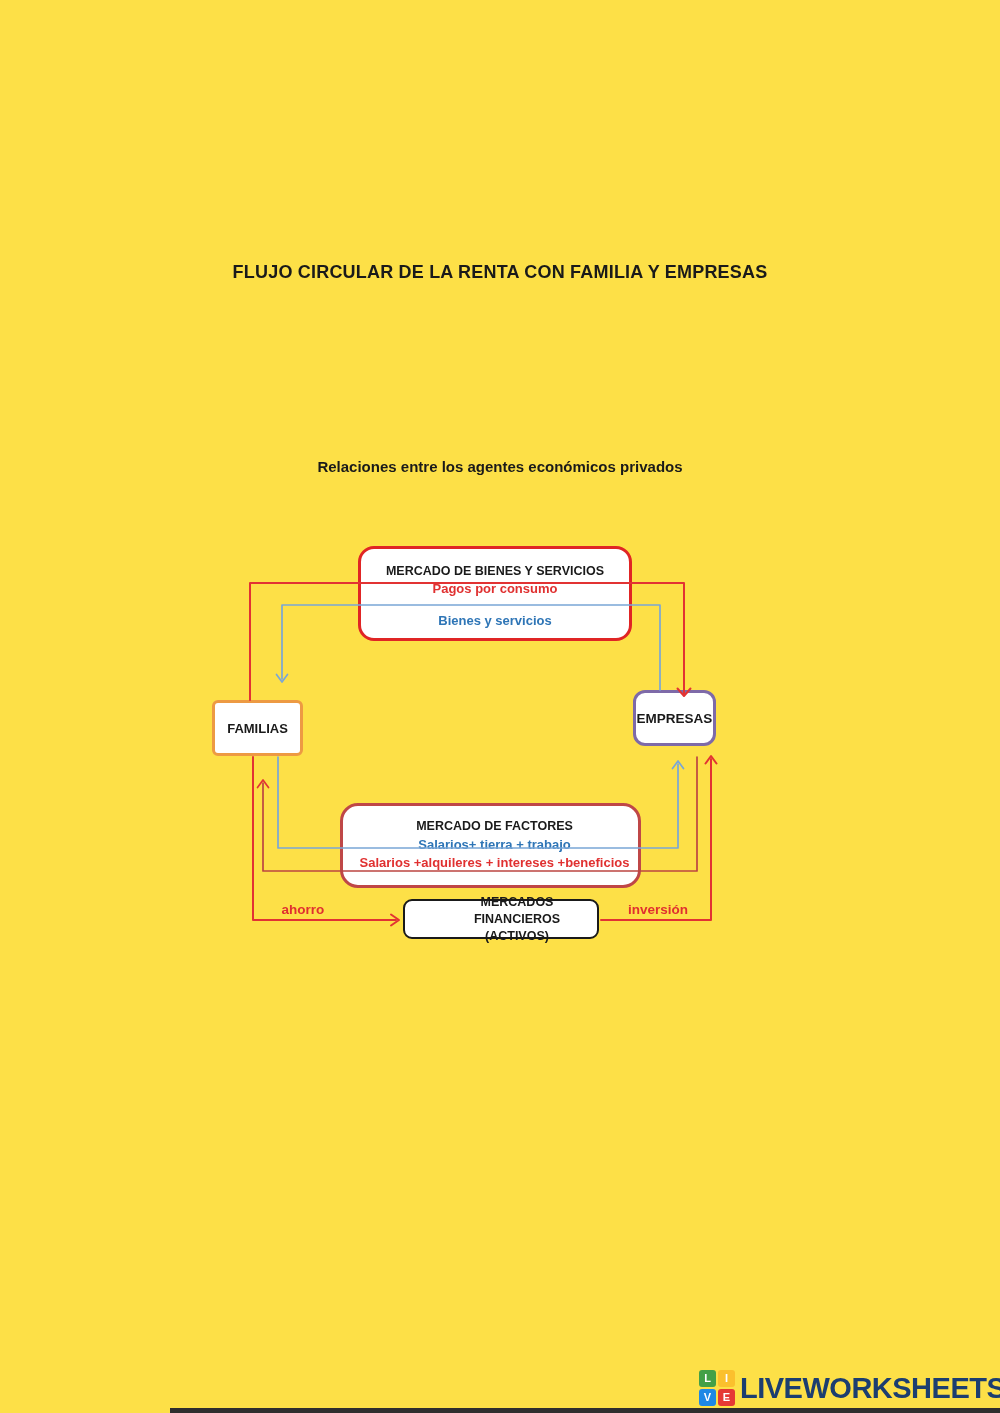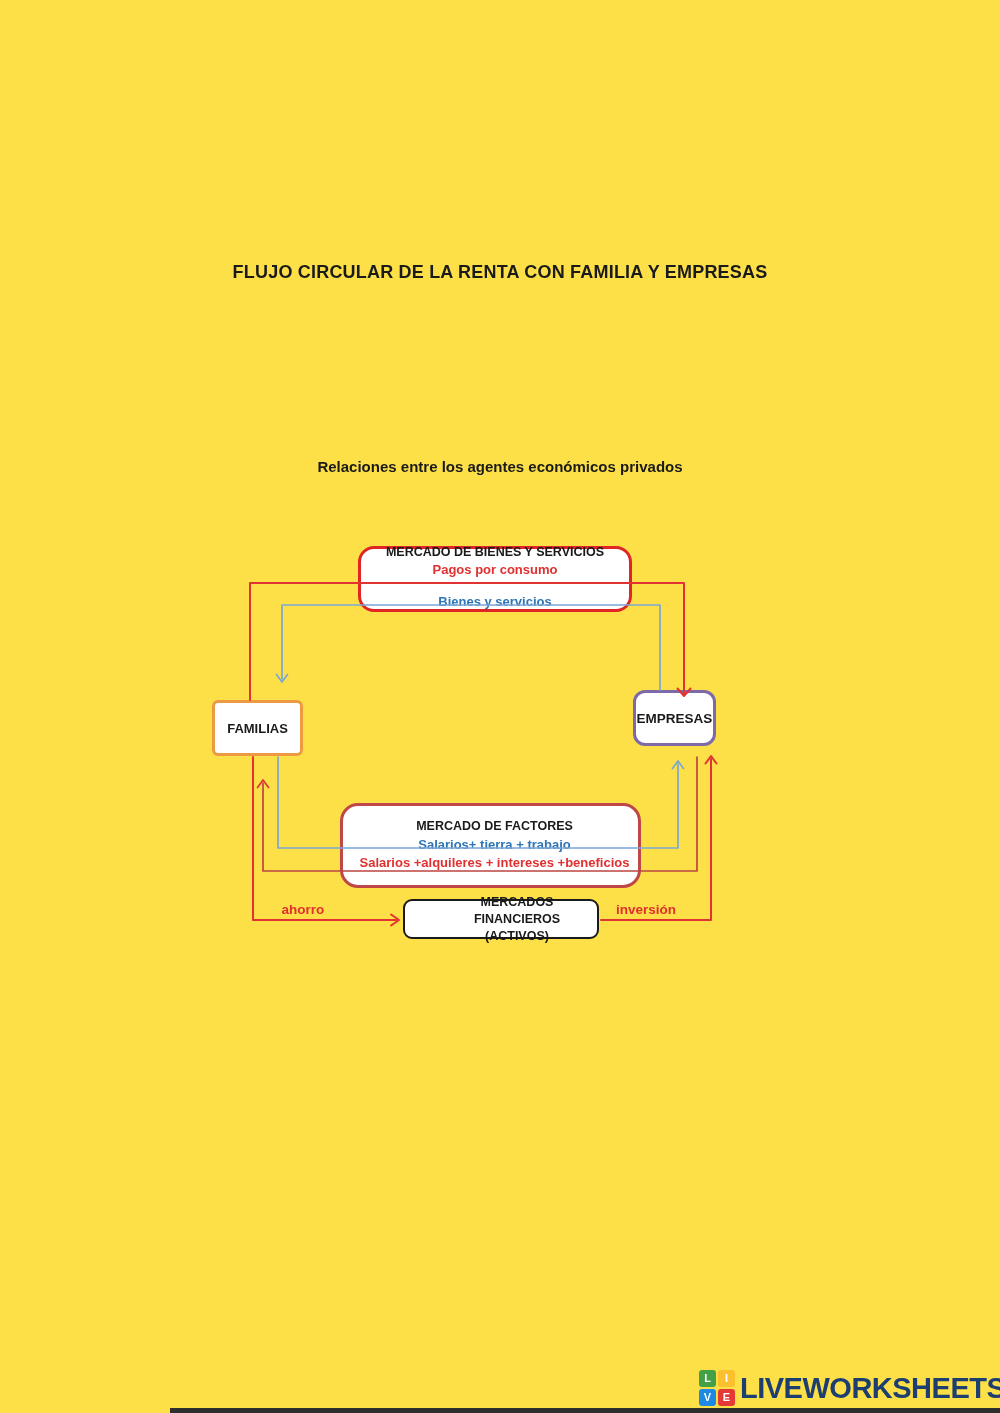--- a/index.html
+++ b/index.html
@@ -20,23 +20,23 @@
     text-align:center;font-size:15px;font-weight:bold;color:#1a1a1a;
     margin:0;
   }
   .box{
     position:absolute;box-sizing:border-box;background:#fff;
     border-style:solid;display:flex;flex-direction:column;
     align-items:center;justify-content:center;text-align:center;
     z-index:2;
   }
   .goods-box{
-    left:358px;top:546px;width:274px;height:66px;
+    left:358px;top:546px;width:274px;height:95px;
     border-width:3px;border-radius:16px;
-    justify-content:flex-end;padding-top:3px;
+    justify-content:center;padding-top:3px;
   }
   .goods-box .t1{font-size:12.5px;font-weight:bold;color:#1a1a1a;margin-top:2px;}
   .goods-box .t2{font-size:13px;font-weight:bold;margin-top:3px;}
   .goods-box .t3{font-size:13px;font-weight:bold;margin-top:17px;}
   .familias-box{
     left:212px;top:700px;width:91px;height:56px;
     border-width:3px;border-radius:6px;
     font-size:13px;font-weight:bold;color:#1a1a1a;
   }
   .empresas-box{
@@ -54,21 +54,21 @@
   .factors-box .t3{font-size:13px;font-weight:bold;margin-top:3px;}
   .fin-box{
     left:403px;top:899px;width:196px;height:40px;
     border-width:2.5px;border-radius:9px;
     font-size:12.5px;font-weight:bold;color:#1a1a1a;line-height:17px;padding-left:32px;
   }
   .flow-label{
     position:absolute;font-size:13.5px;font-weight:bold;z-index:3;
   }
   .label-ahorro{left:268px;top:902px;width:70px;text-align:center;}
-  .label-inversion{left:616px;top:902px;width:84px;text-align:left;}
+  .label-inversion{left:616px;top:902px;width:84px;text-align:center;}
   svg.arrows{position:absolute;left:0;top:0;z-index:5;pointer-events:none;}
   svg.arrows path{fill:none;stroke-linecap:round;stroke-linejoin:round;}
   .logo{
     position:absolute;left:699px;top:1368px;height:40px;
     display:flex;align-items:center;z-index:2;cursor:pointer;
   }
   .logo-grid{
     width:37px;height:37px;display:grid;
     grid-template-columns:17px 17px;grid-template-rows:17px 17px;
     gap:2px;margin-right:4px;

